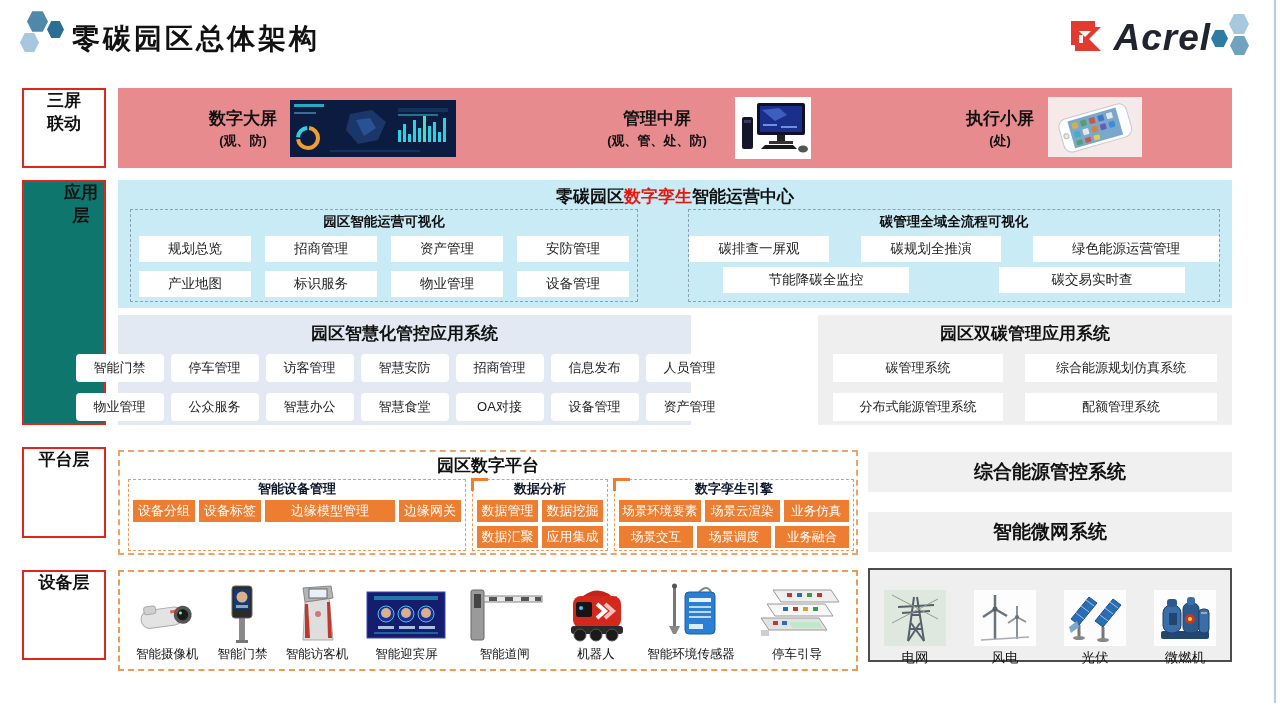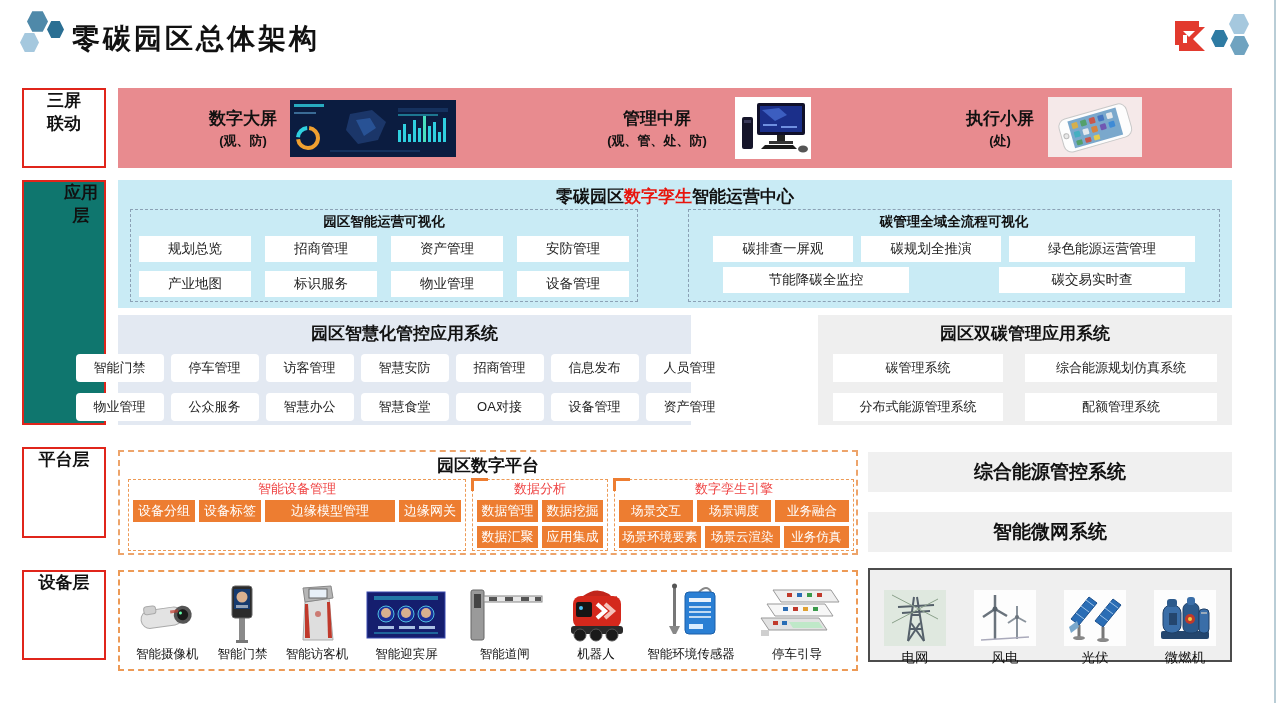--- a/index.html
+++ b/index.html
@@ -31,36 +31,36 @@
   
   #ops-center { left:118px; top:180px; width:1114px; height:128px; background:#c9ebf5; }
   #ops-title { width:100%; text-align:center; margin-top:5px; font-size:17px; font-weight:bold; color:#111; }
   #ops-title .hl { color:#e8150d; }
   .dash-blue { border:1px dashed #8ba1b5; position:absolute; top:29px; height:93px; }
   .sub-title { text-align:center; font-size:13.5px; font-weight:bold; color:#111; margin-top:3px; }
   .wcell { background:#fff; display:flex; align-items:center; justify-content:center; font-size:13.5px; color:#222; height:26px; }
   #smart-visual { left:12px; width:508px; }
   #smart-visual .grid { display:grid; grid-template-columns:repeat(4,112px); gap:9px 14px; justify-content:center; margin-top:5px; }
   #carbon-visual { left:570px; width:532px; }
-  .cv-row { display:flex; justify-content:center; gap:8px; margin-top:5px; }
+  .cv-row { display:flex; justify-content:center; gap:32px; margin-top:5px; }
 
   #smart-control { left:118px; top:315px; width:573px; height:110px; background:#e3e9f2; }
   .panel-title { width:100%; text-align:center; font-size:17px; font-weight:bold; color:#111; margin-top:7px; }
   #smart-control .grid { display:grid; grid-template-columns:repeat(7,88px); gap:11px 7px; justify-content:center; margin-top:9px; }
   #smart-control .wcell { border-radius:4px; height:28px; font-size:13px; }
 
   #dual-carbon { left:818px; top:315px; width:414px; height:110px; background:#efefef; }
   #dual-carbon .grid { display:grid; grid-template-columns:170px 192px; gap:11px 22px; justify-content:center; margin-top:9px; }
   #dual-carbon .wcell { height:28px; font-size:13px; }
 
   
   #digital-platform { left:118px; top:450px; width:740px; height:105px; border:2px dashed #eda46b; background:#fff; }
   #dp-title { width:100%; text-align:center; font-size:17px; font-weight:bold; color:#111; margin-top:2px; }
   .pgroup { position:absolute; top:27px; height:72px; border:1px dashed #ed9a56; }
-  .pgroup-title { text-align:center; font-size:13px; font-weight:normal; color:#ef4444; margin-top:1px; line-height:15px; }
+  .pgroup-title { text-align:center; font-size:13px; font-weight:bold; color:#0f172a; margin-top:1px; line-height:15px; }
   .bracket::after { content:""; position:absolute; left:-2px; top:-2px; width:14px; height:10px; border-left:3px solid #ed7d31; border-top:3px solid #ed7d31; }
   .prow { display:flex; gap:4px; margin:4px 4px 0 4px; }
   .ocell { background:#ed7d31; color:#fff; font-size:13px; display:flex; align-items:center; justify-content:center; white-space:nowrap; height:22px; flex:1; }
   .ocell.w2 { flex:2.1; }
   #g-device { left:8px; width:338px; }
   #g-data { left:352px; width:136px; }
   #g-twin { left:494px; width:240px; }
   #g-twin .ocell { font-size:12.5px; }
 
   .sys-bar { position:absolute; left:868px; width:364px; height:40px; background:#f0f0f0;
@@ -88,20 +88,21 @@
   <span class="hex" style="left:47px; top:20px; width:17px; height:19px; background:#2a6f93;"></span>
   <span class="hex" style="left:20px; top:32px; width:19px; height:21px; background:#a5c8de;"></span>
   <div id="page-title" class="abs">零碳园区总体架构</div>
 
   <div id="brand" class="abs">
     <svg width="46" height="46" viewBox="0 0 46 46">
       <polygon points="10,6 34,6 34,14 18,14 18,30 10,30" fill="#e23a2e"></polygon>
       <polygon points="14,12 40,12 28,24 40,36 14,36 14,28 22,28 22,20 14,20" fill="#e23a2e"></polygon>
       <polygon points="18,16 30,16 24,22" fill="#ffffff"></polygon>
     </svg>
+    <span id="brand-text">Acrel</span>
     <span style="position:relative; width:52px; height:50px; display:inline-block;">
       <span class="hex" style="left:0; top:16px; width:17px; height:19px; background:#2e7ba3;"></span>
       <span class="hex" style="left:18px; top:0; width:20px; height:22px; background:#a5c8de;"></span>
       <span class="hex" style="left:19px; top:22px; width:19px; height:21px; background:#6fa3c0;"></span>
     </span>
   </div>
 </div>
 
 <div class="layer-label" style="top:88px; height:80px;">
     <span style="width:40px;">三屏联动</span>
@@ -275,28 +276,28 @@
     </div>
     <div class="prow">
       <div class="ocell">数据汇聚</div>
       <div class="ocell">应用集成</div>
     </div>
   </div>
 
   <div id="g-twin" class="pgroup bracket">
     <div class="pgroup-title">数字孪生引擎</div>
     <div class="prow">
+      <div class="ocell" style="flex:1.25">场景环境要素</div>
+      <div class="ocell" style="flex:1.15">场景云渲染</div>
+      <div class="ocell">业务仿真</div>
+    </div>
+    <div class="prow">
       <div class="ocell">场景交互</div>
       <div class="ocell">场景调度</div>
       <div class="ocell">业务融合</div>
-    </div>
-    <div class="prow">
-      <div class="ocell" style="flex:1.25">场景环境要素</div>
-      <div class="ocell" style="flex:1.15">场景云渲染</div>
-      <div class="ocell">业务仿真</div>
     </div>
   </div>
 </div>
 
 <div class="sys-bar" style="top:452px;">
   <span>综合能源管控系统</span>
 </div>
 <div class="sys-bar" style="top:512px;">
   <span>智能微网系统</span>
 </div>

